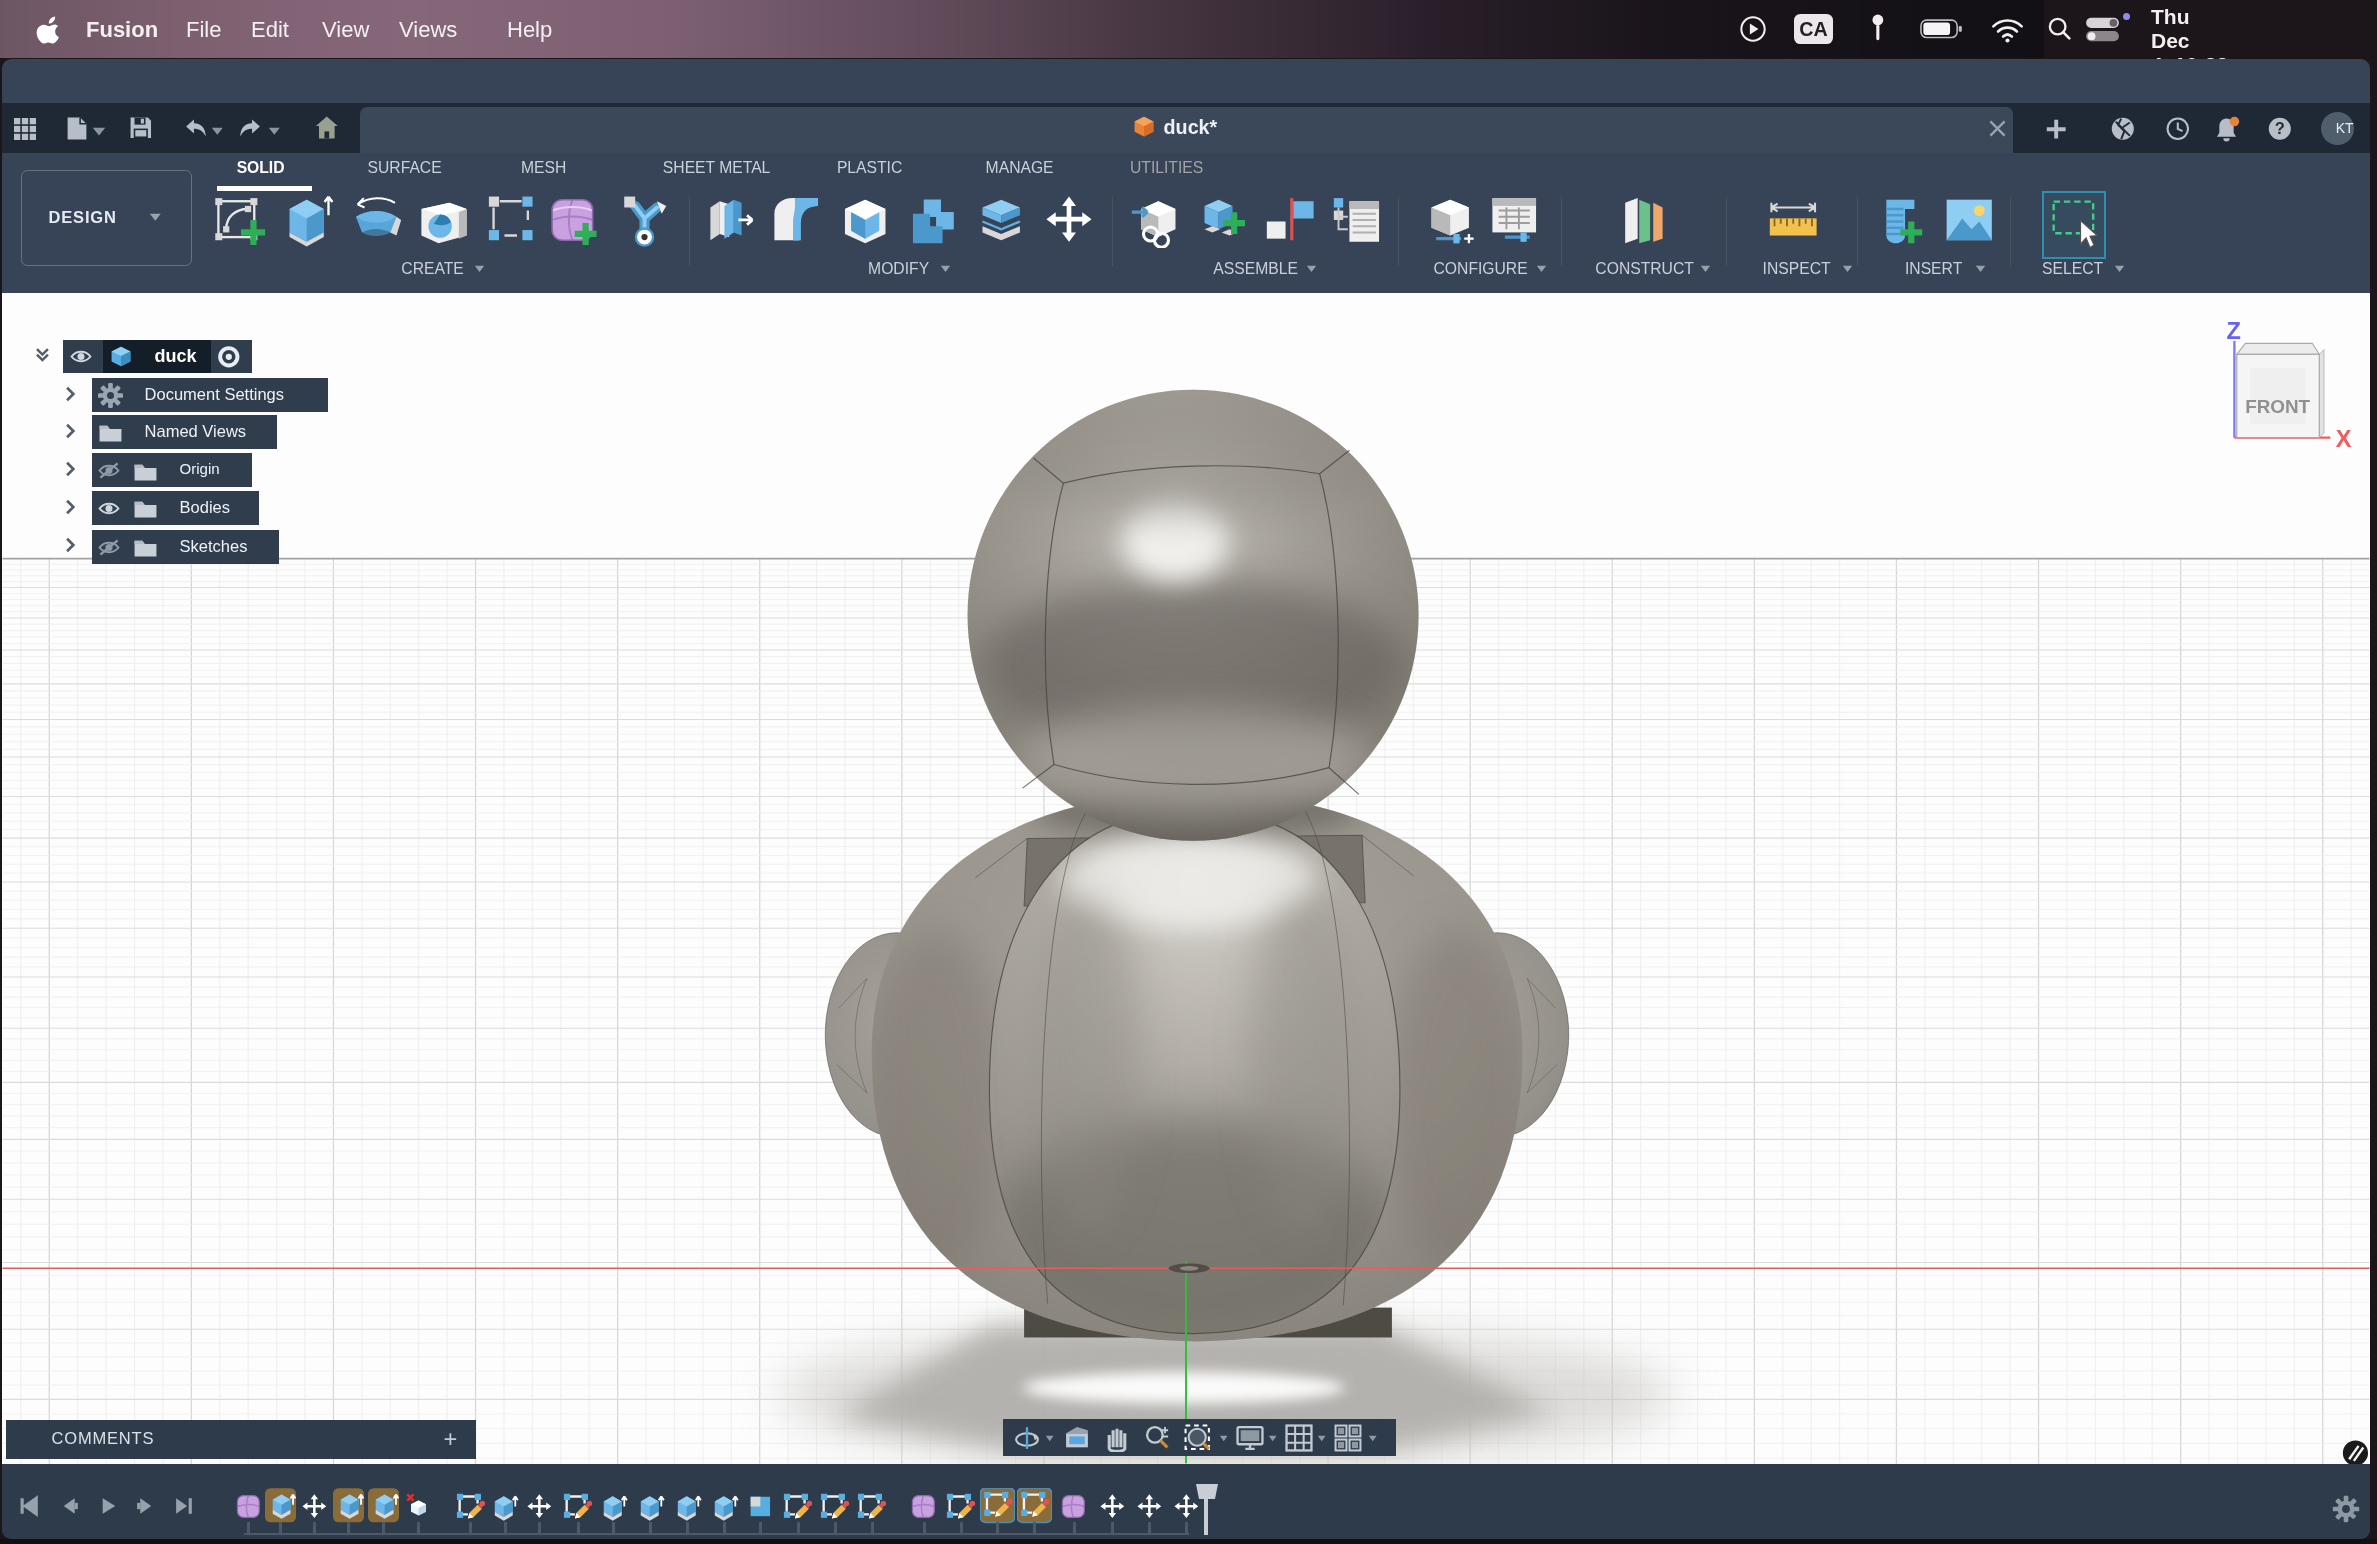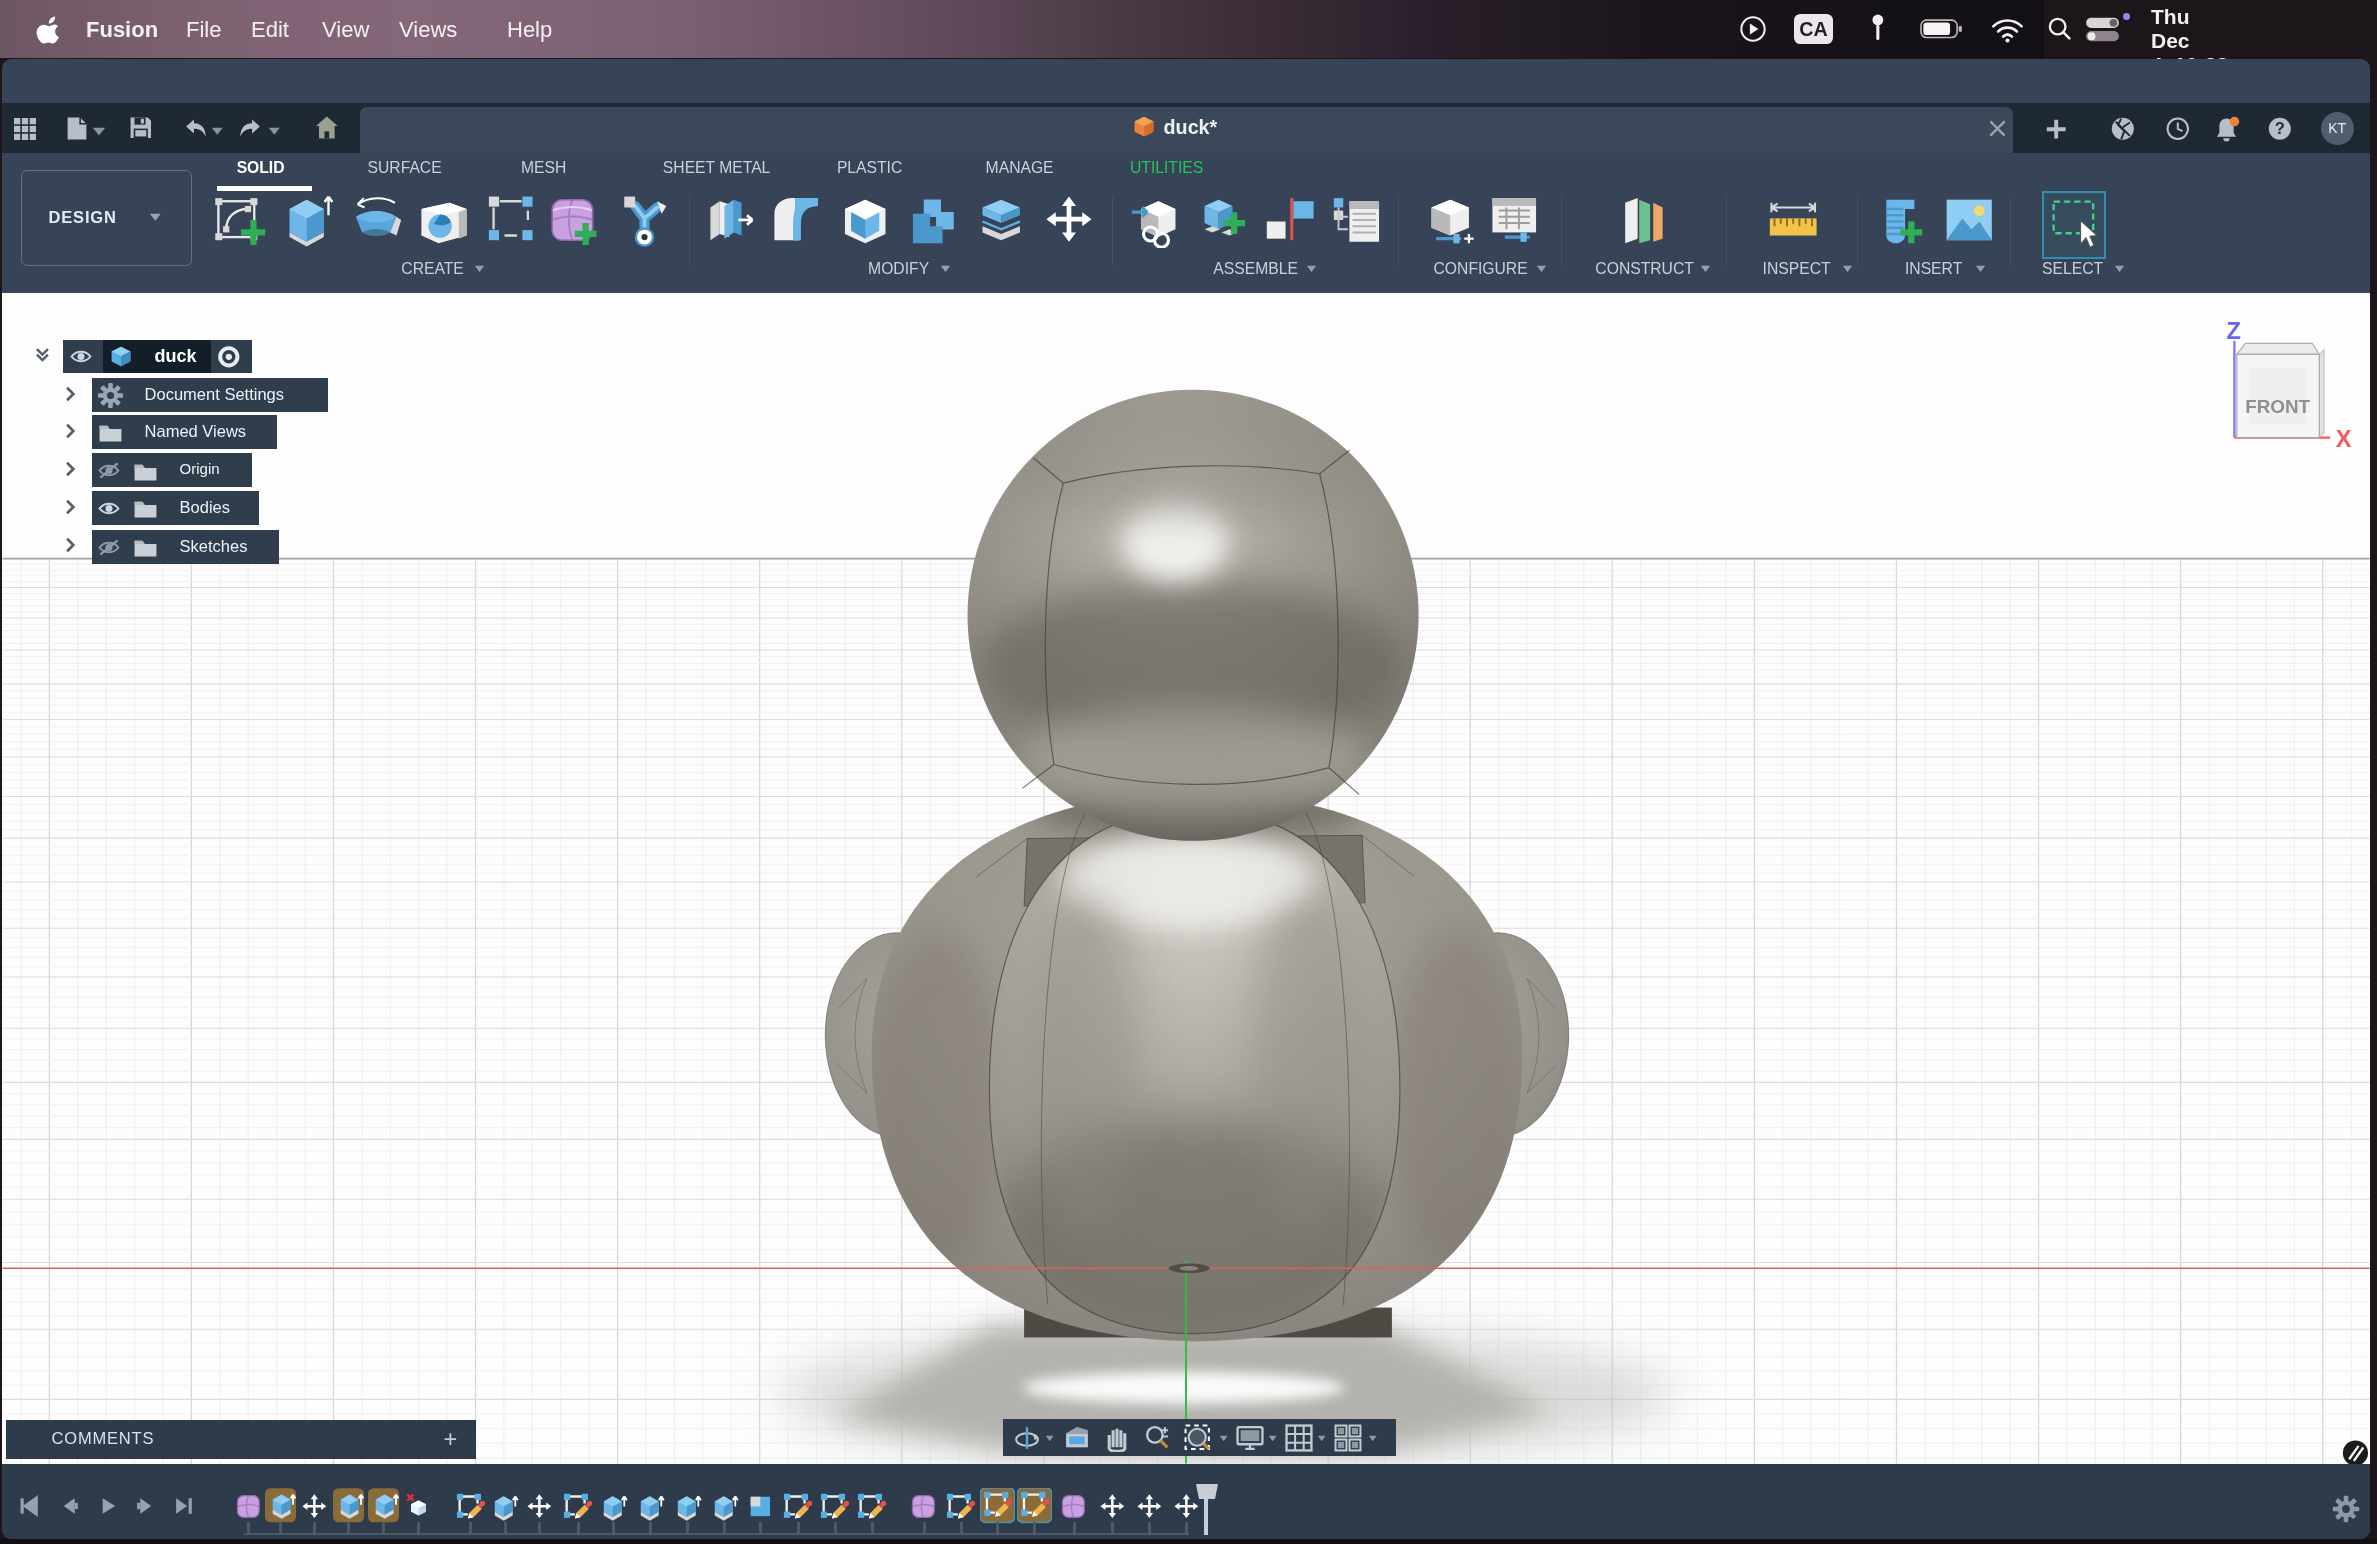--- a/index.html
+++ b/index.html
@@ -130,35 +130,35 @@
       </svg>
 <svg width="27" height="27" viewBox="0 0 34 34" style="position:absolute;left:2211px;top:12.6px">
         <path d="M17,3 C11,3 8,8 8,13 L8,21 L5,26 L29,26 L26,21 L26,13 C26,8 23,3 17,3 Z" fill="#b7bec8"></path>
         <path d="M13,28 a4,4 0 0 0 8,0 Z" fill="#b7bec8"></path>
         <circle cx="27" cy="7" r="6" fill="#e8833a"></circle>
       </svg>
 <svg width="23.6" height="23.6" viewBox="0 0 30 30" style="position:absolute;left:2266px;top:14px">
         <circle cx="15" cy="15" r="14" fill="#b7bec8"></circle>
         <text x="15" y="22" text-anchor="middle" font-size="21" font-weight="bold" fill="#242e3a" font-family="Liberation Sans,sans-serif">?</text>
       </svg>
-<div class="a" style="left:2319px;top:8.6px;width:33px;height:33px;border-radius:50%;background:#4f5d6d;color:#e9edf2;font-size:14px;text-align:center;line-height:33px">KT</div>
+<div class="a" style="left:2319px;top:8.6px;width:33px;height:33px;border-radius:50%;background:#4f5d6d;color:#e9edf2;font-size:14px;text-align:right;line-height:33px">KT</div>
 </div>
 <div id="ribbon" class="a">
 <div class="a" style="left:19px;top:17.3px;width:171px;height:96px;border:1.6px solid #66737f;border-radius:6.3px"></div>
 <div class="a" style="left:47px;top:55px;color:#e6ebf1;font-size:16.5px;font-weight:bold;letter-spacing:0.8px">DESIGN</div>
 <svg width="12.6" height="8.6" viewBox="0 0 16 11" style="position:absolute;left:147px;top:60px">
         <path d="M1,1 L15,1 L8,10 Z" fill="#9aa3ad"></path>
       </svg>
 <div class="a rlabel" style="left:259px;transform:translateX(-50%);color:#ffffff;font-weight:bold">SOLID</div>
 <div class="a rlabel" style="left:403px;transform:translateX(-50%);color:#c9d1db;font-weight:normal">SURFACE</div>
 <div class="a rlabel" style="left:542px;transform:translateX(-50%);color:#c9d1db;font-weight:normal">MESH</div>
 <div class="a rlabel" style="left:715px;transform:translateX(-50%);color:#c9d1db;font-weight:normal">SHEET METAL</div>
 <div class="a rlabel" style="left:868px;transform:translateX(-50%);color:#c9d1db;font-weight:normal">PLASTIC</div>
 <div class="a rlabel" style="left:1018px;transform:translateX(-50%);color:#c9d1db;font-weight:normal">MANAGE</div>
-<div class="a rlabel" style="left:1165px;transform:translateX(-50%);color:#22c55e;font-weight:normal">UTILITIES</div>
+<div class="a rlabel" style="left:1165px;transform:translateX(-50%);color:#a3a3a3;font-weight:normal">UTILITIES</div>
 <div class="a" style="left:215px;top:33px;width:95px;height:4.7px;background:#ffffff"></div>
 <div class="a glabel" style="left:431px;transform:translateX(-50%)">CREATE</div>
 <svg width="11" height="7.9" viewBox="0 0 14 10" style="position:absolute;left:472px;top:112px">
         <path d="M1,1 L13,1 L7,9 Z" fill="#96a0ab"></path>
       </svg>
 <div class="a glabel" style="left:897px;transform:translateX(-50%)">MODIFY</div>
 <svg width="11" height="7.9" viewBox="0 0 14 10" style="position:absolute;left:938px;top:112px">
         <path d="M1,1 L13,1 L7,9 Z" fill="#96a0ab"></path>
       </svg>
 <div class="a glabel" style="left:1254px;transform:translateX(-50%)">ASSEMBLE</div>

